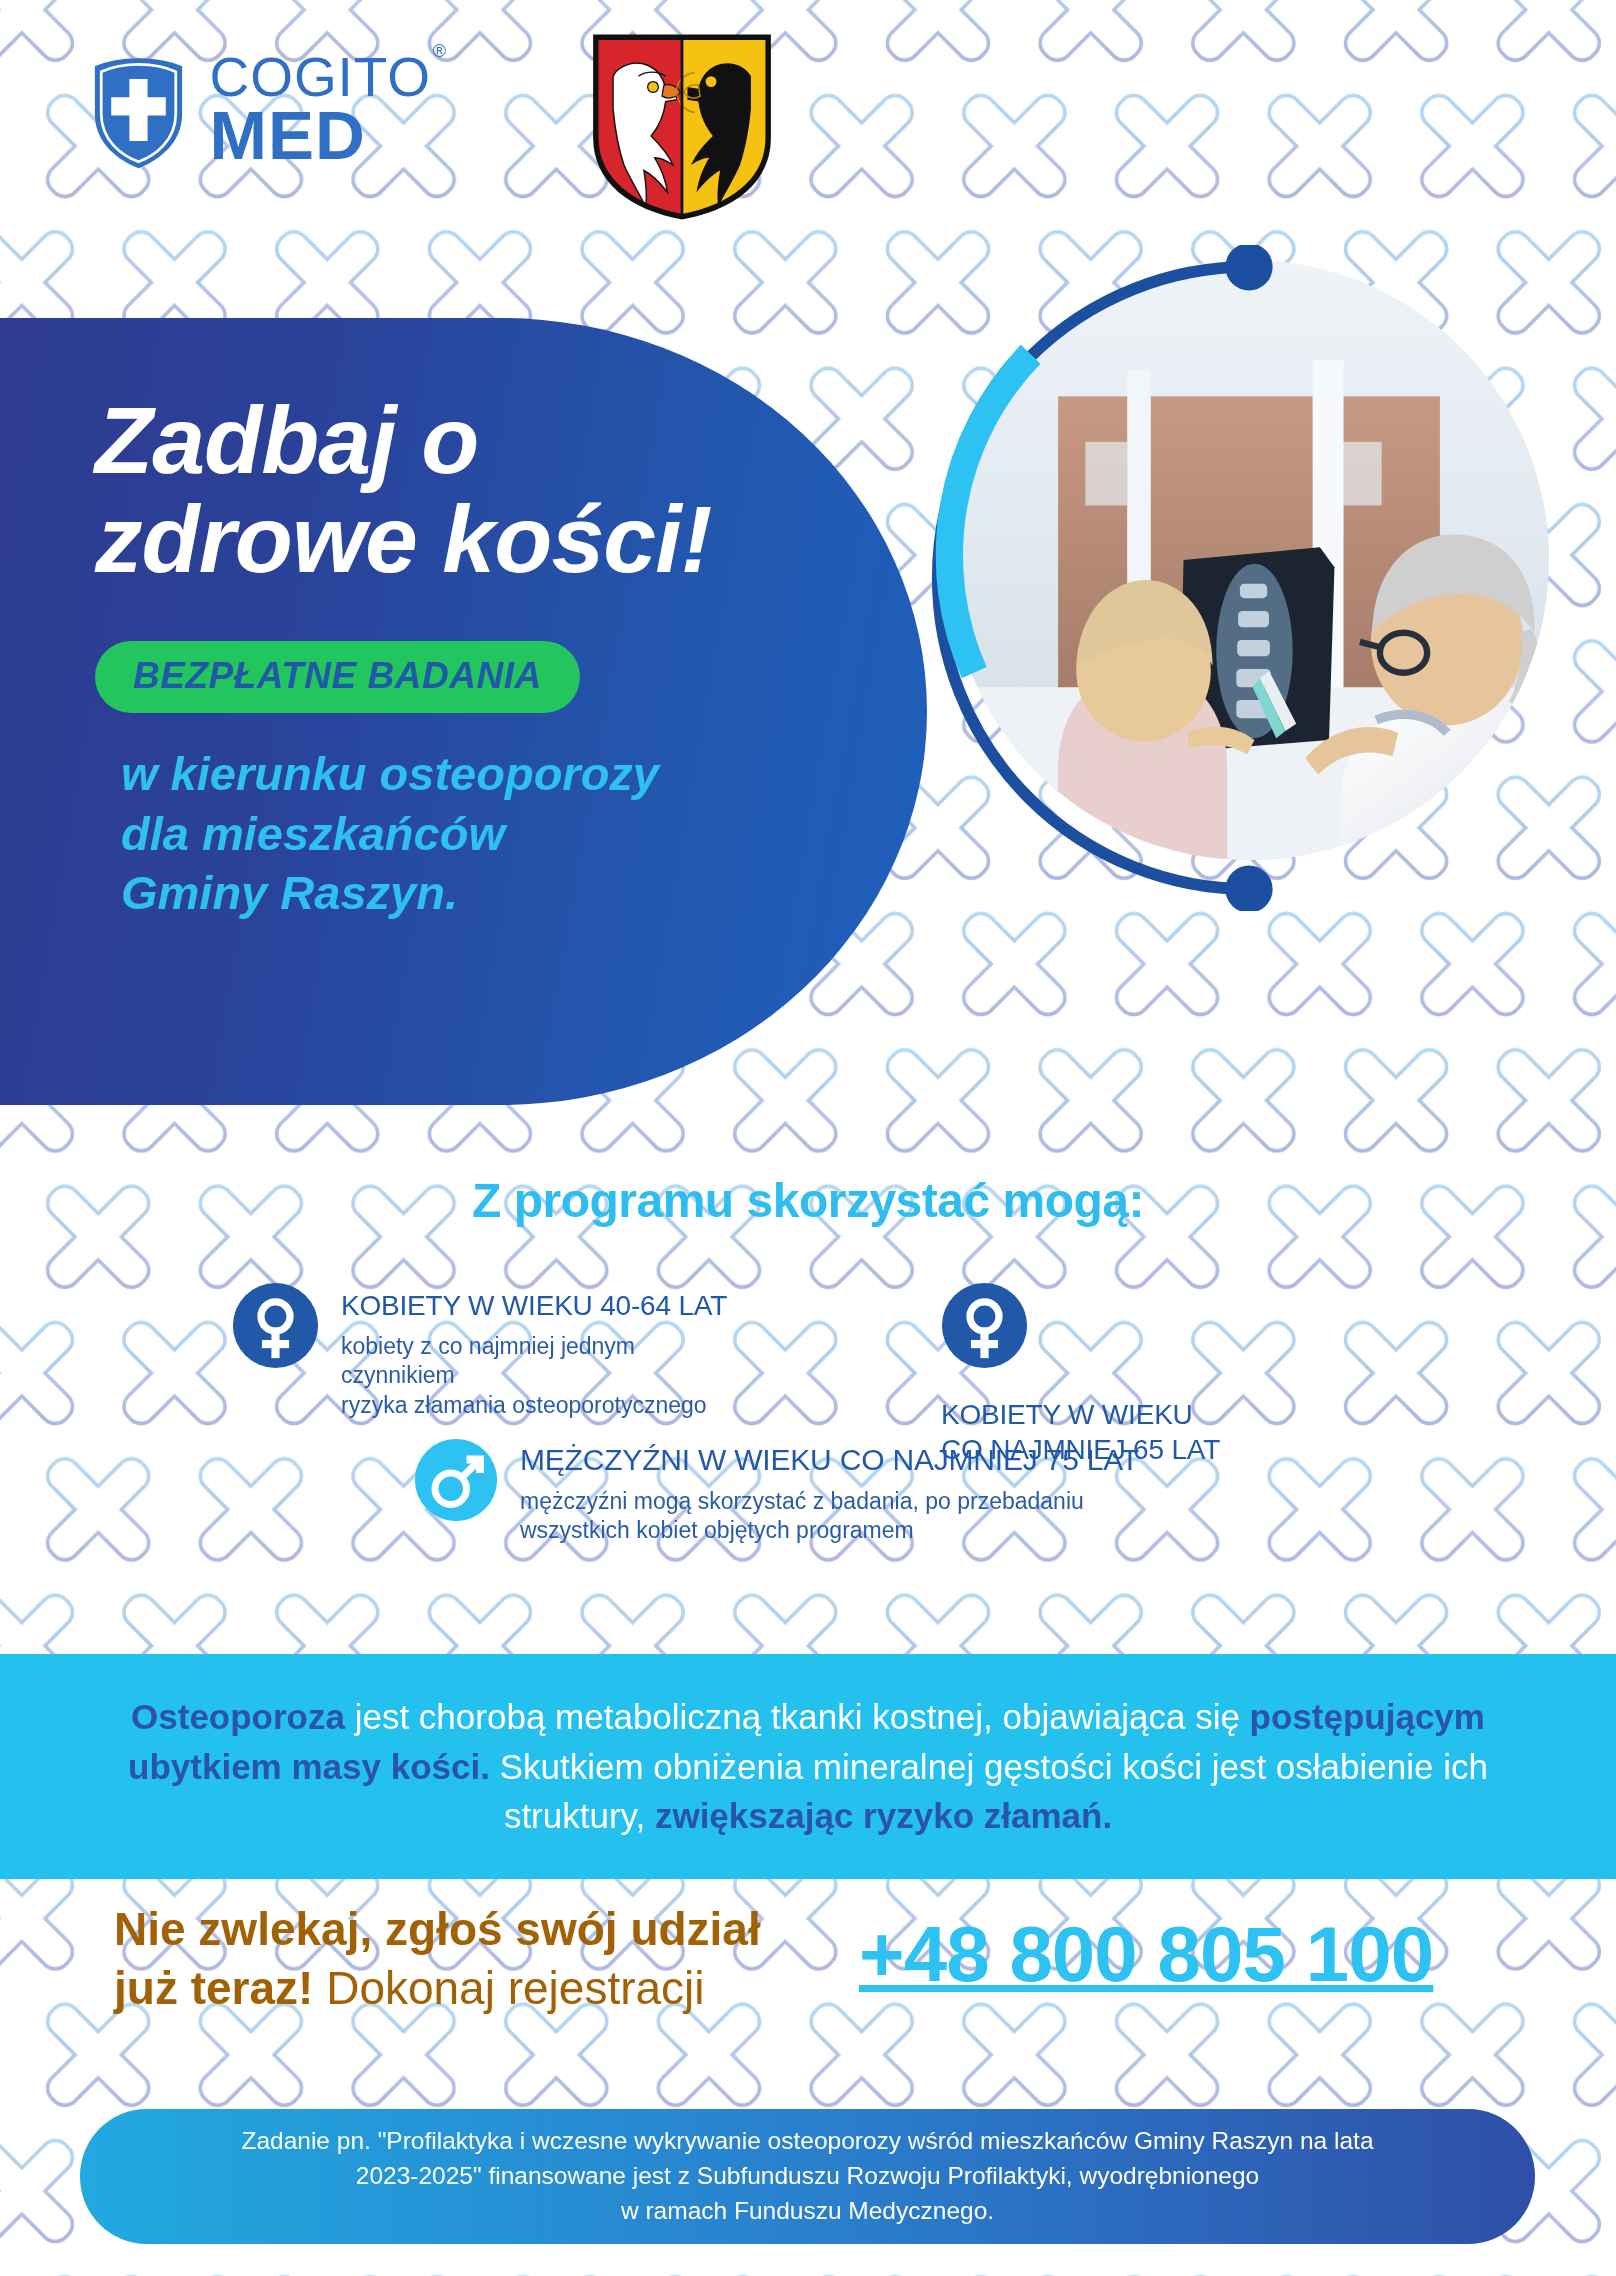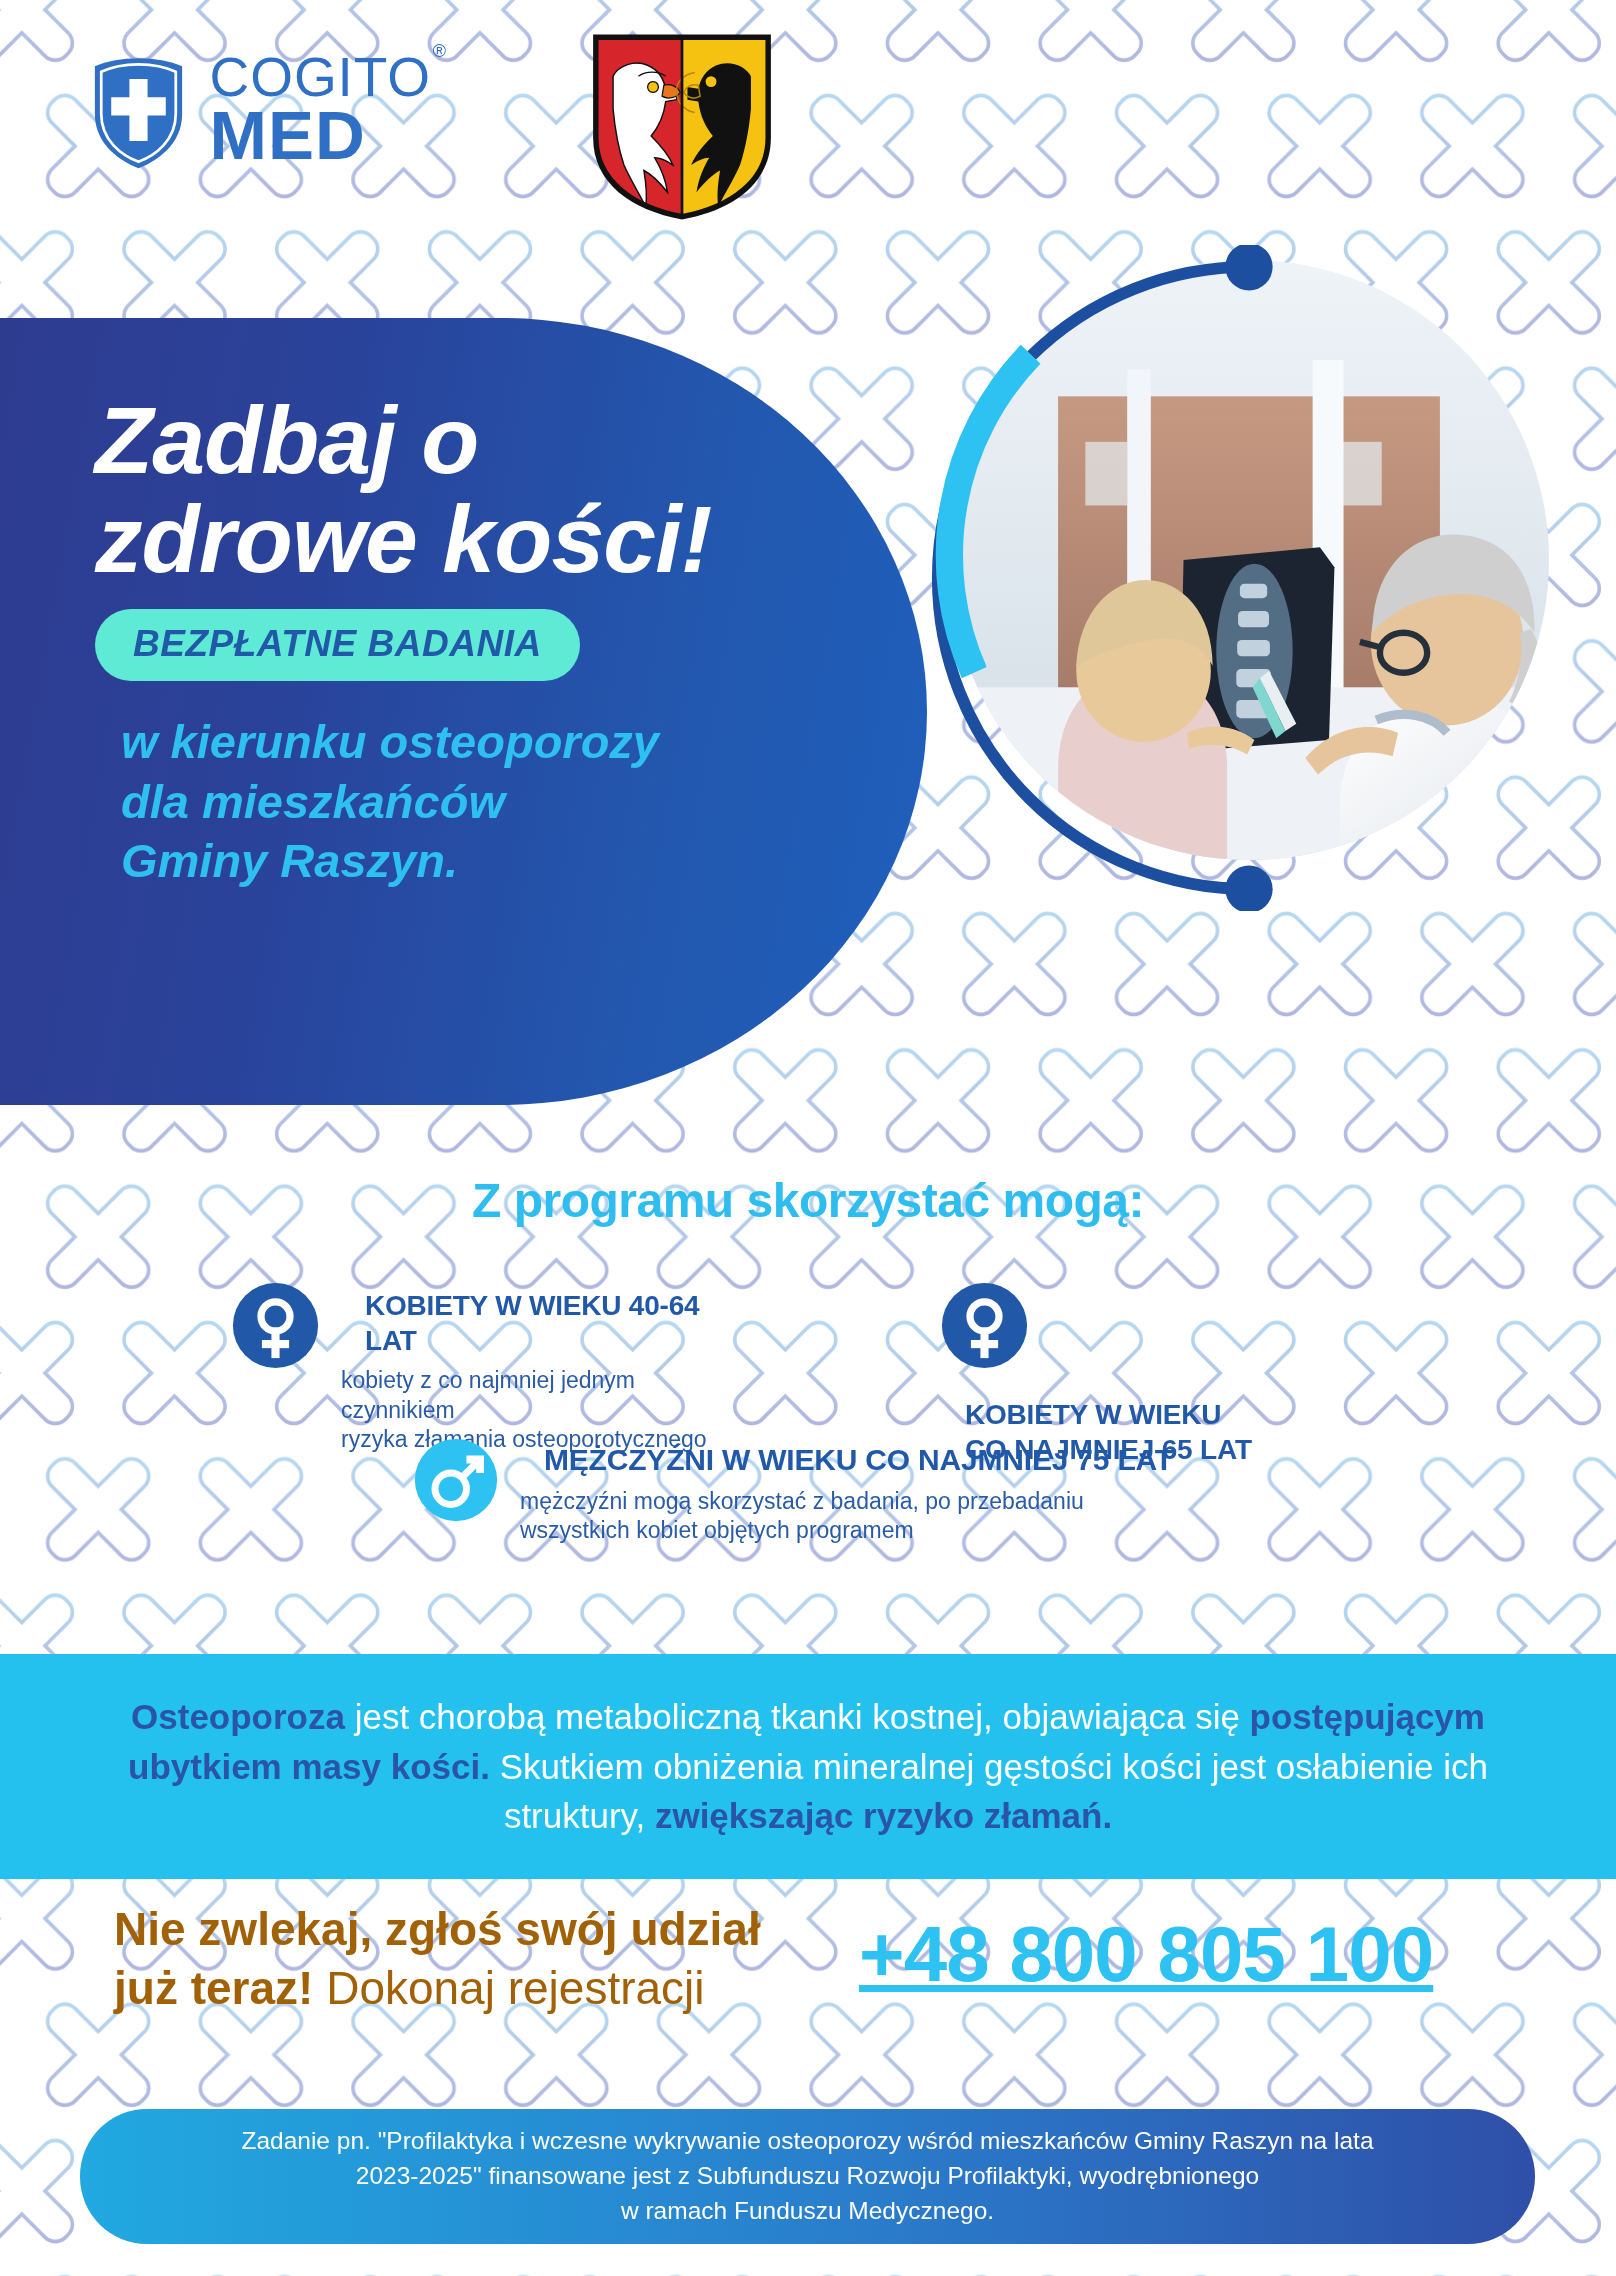--- a/index.html
+++ b/index.html
@@ -59,23 +59,23 @@
   }
   #hero-text {
     position:absolute; left:95px; top:391px; width:746px; z-index:6;font-style:italic;
   }
   #hero-title {
     color:#ffffff; font-size:95px; font-weight:700;
     line-height:1.04; letter-spacing:-0.9px;
     white-space:pre-line;
   }
   #hero-badge {
-    display:inline-block; background:#5eead4; color:#2159a8;
+    display:inline-block; background:#22c55e; color:#2159a8;
     font-size:37px; font-weight:700; letter-spacing:0.5px;
-    padding:14.5px 38px 16.4px; border-radius:55px; margin-top:20px;
+    padding:14.5px 38px 16.4px; border-radius:55px; margin-top:52px;
   }
   #hero-sub {
     color:#2ec0f0; font-size:47px; font-weight:700; line-height:1.26;
     margin-top:31px; white-space:pre-line;margin-left:26px;
   }
 
   
   #hero-photo-wrap {
     position:absolute; left:916px; top:245px;
     width:666px; height:666px; z-index:3;
@@ -94,22 +94,22 @@
     font-size:48px; font-weight:700; letter-spacing:-0.5px;
   }
   .elig-row { position:absolute; display:flex; align-items:flex-start; gap:22px; }
   #elig-item-0 { left:232px; top:109px; width:509px; }
   #elig-item-1 { left:941px; top:109px; width:509px;flex-direction:column; }
   #elig-item-2 { left:414px; top:265px; width:818px; }
   .elig-icon { flex:0 0 auto; width:87px; height:87px; }
   .elig-icon.small { width:84px; height:84px; }
   .elig-body { padding-top:7.3px; }
   .elig-title {
-    color:#2159a8; font-size:28px; font-weight:700; line-height:1.23;
-    letter-spacing:-0.2px; white-space:pre-line;margin-left:24px;
+    color:#2159a8; font-size:28px; font-weight:400; line-height:1.23;
+    letter-spacing:-0.2px; white-space:pre-line;
   }
   .elig-desc {
     color:#2a5ba6; font-size:23px; font-weight:400; line-height:1.28;
     margin-top:8.2px; white-space:pre-line;
   }
   #elig-item-2 .elig-body { padding-top:3.6px; }
   #elig-item-2 .elig-title { font-size:30px; }
 
   
   #info-band {

